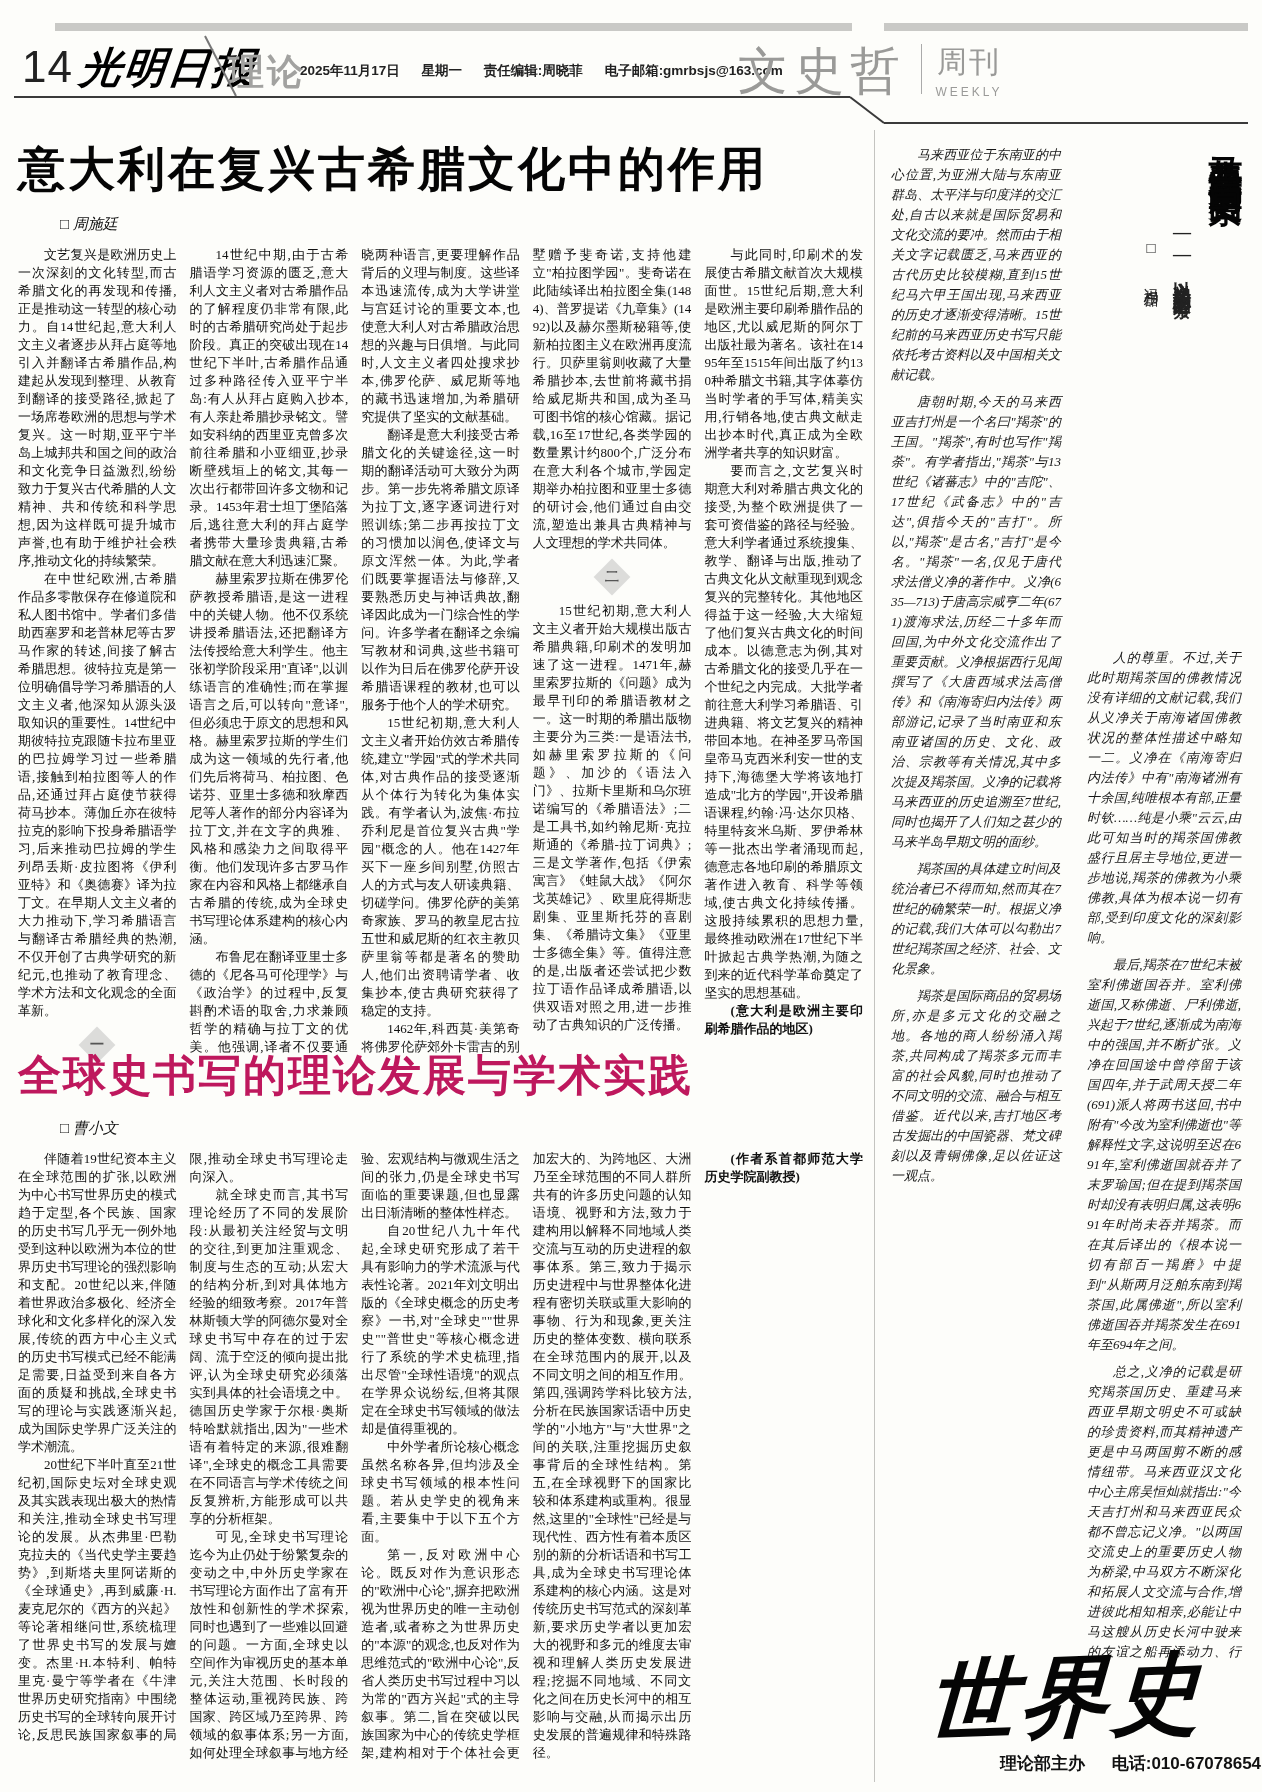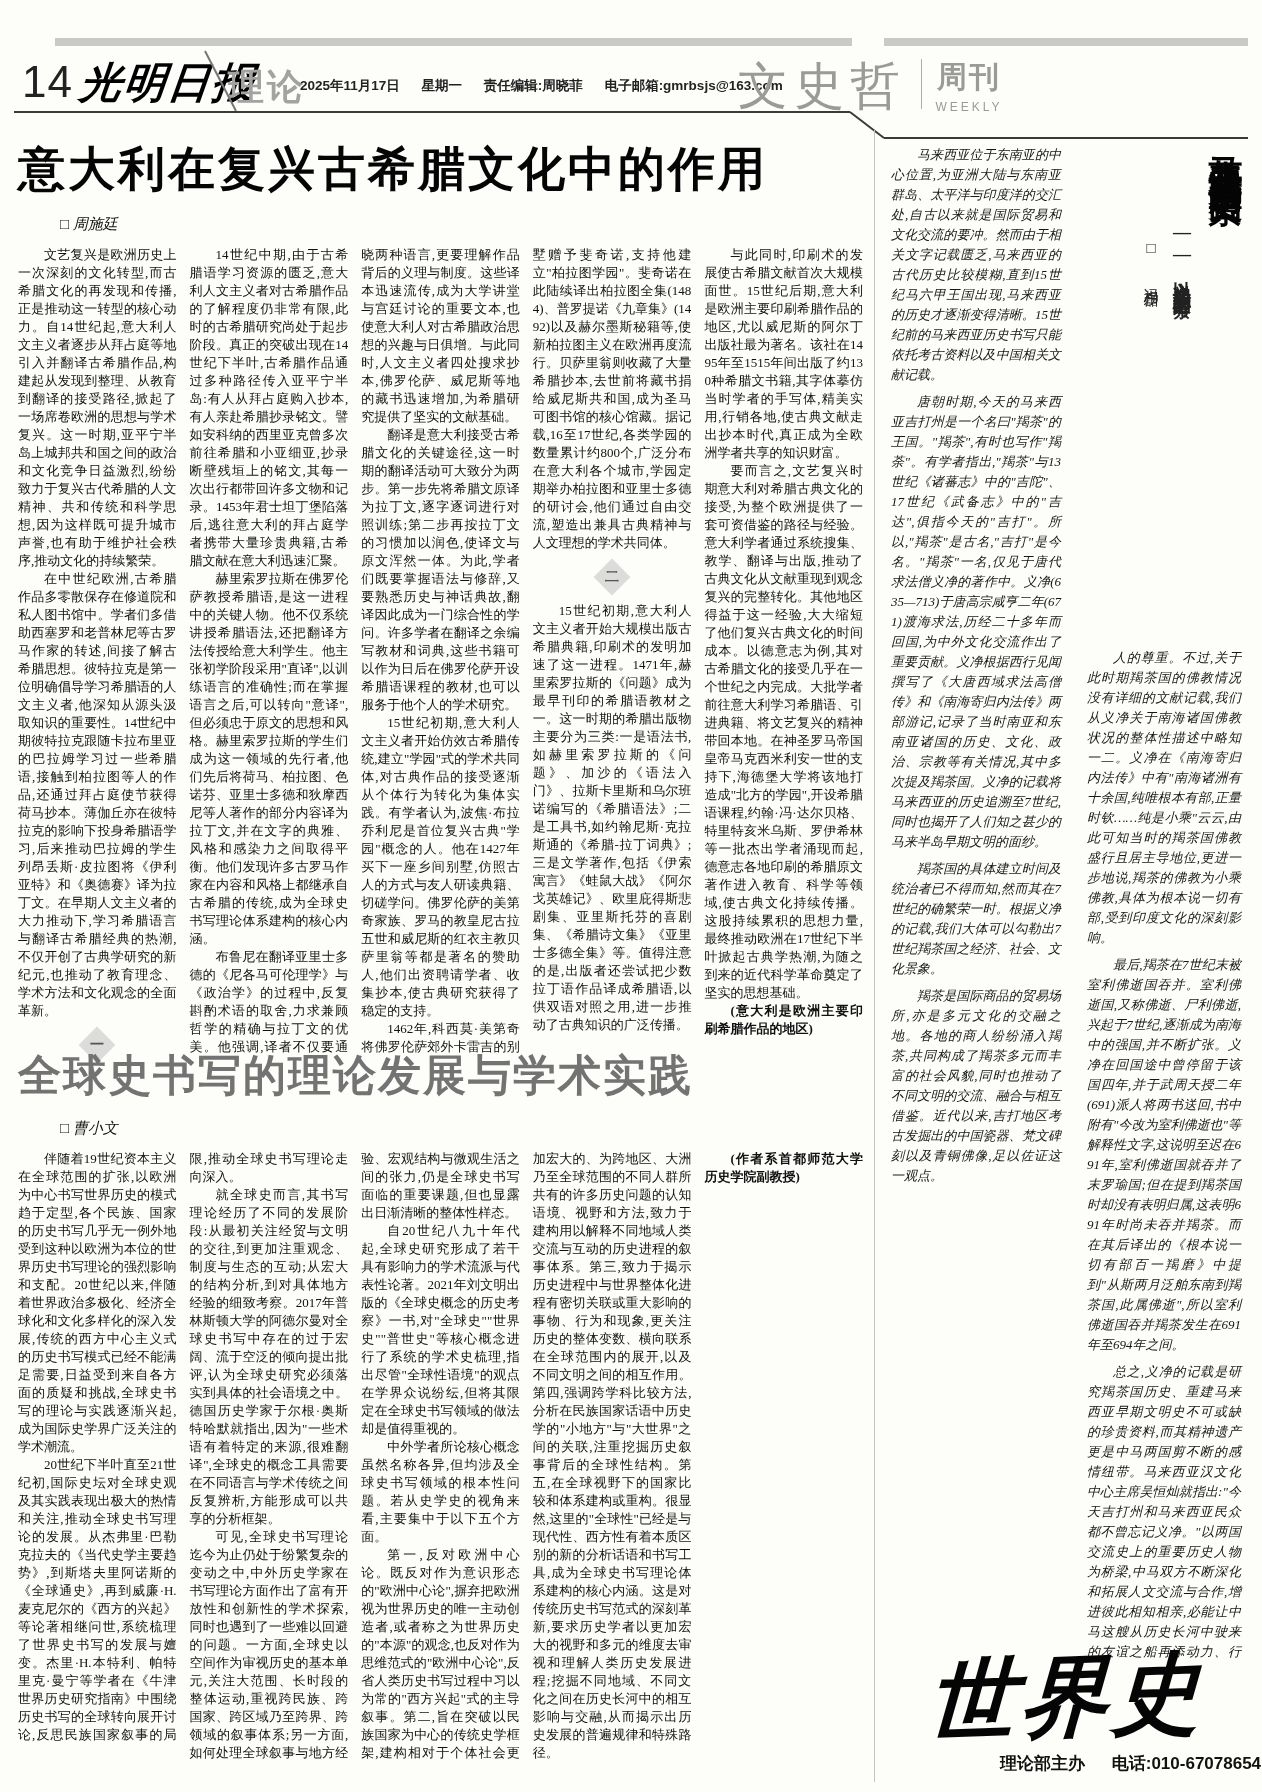--- a/index.html
+++ b/index.html
@@ -1,46 +1,46 @@
 <!DOCTYPE html>
 <html><head>
 <meta charset="utf-8">
 <style>
   html,body{margin:0;padding:0;background:#e8e8e4;}
   .page{position:relative;width:1262px;height:1792px;margin:0 auto;background:#fdfdfa;
         font-family:"Liberation Serif","DejaVu Serif",serif;color:#111;overflow:hidden;}
   
-  .hdr{position:absolute;left:0;top:0;width:1026px;height:130px;margin-top:15px;}
+  .hdr{position:absolute;left:0;top:0;width:1026px;height:130px;}
   .hdr-bar{position:absolute;top:23px;height:8px;background:#c9c9c6;}
   .hdr-bar.l{left:55px;width:797px;}
   .hdr-bar.r{left:884px;width:364px;}
   .pageno{position:absolute;left:22px;top:42px;font-size:44px;font-weight:400;
           font-family:"Liberation Sans",sans-serif;color:#222;letter-spacing:1px;}
   .masthead{position:absolute;left:80px;top:40px;font-size:42px;font-weight:900;
             font-style:italic;transform:skew(-6deg,0deg);letter-spacing:2px;color:#000;}
   .section-name{position:absolute;left:228px;top:48px;font-size:36px;font-weight:900;
                 color:#a2a2a0;font-family:"Liberation Sans",sans-serif;letter-spacing:3px;}
   .dateline{position:absolute;left:300px;top:62px;font-size:13.5px;font-weight:bold;
             color:#222;font-family:"Liberation Sans",sans-serif;}
   .dateline span{margin-right:18px;}
   .weekly{position:absolute;right:120px;top:38px;font-size:50px;font-weight:400;
           color:#9a9a98;letter-spacing:6px;}
   .weekly-div{position:absolute;right:104px;top:44px;width:1px;height:50px;background:#aaa;}
   .weekly-right{position:absolute;right:16px;top:42px;width:82px;text-align:center;color:#9a9a98;}
-  .weekly-cn{font-size:30px;font-weight:700;letter-spacing:2px;}
+  .weekly-cn{font-size:30px;font-weight:400;letter-spacing:2px;}
   .weekly-en{font-size:12px;letter-spacing:3px;margin-top:2px;font-family:"Liberation Sans",sans-serif;}
   .hdr-svg{position:absolute;left:0;top:0;}
   
   .leftblock{position:absolute;left:18px;top:132px;width:845px;height:1650px;}
   .a1-title{font-size:47px;font-weight:900;letter-spacing:3px;margin:6px 0 0 0;color:#050505;}
   .byline{font-size:15px;margin:14px 0 0 6px;font-style:italic;padding-left:36px;}
   .cols5{column-count:5;column-gap:13px;column-fill:auto;overflow:hidden;margin-top:12px;}
   .a1-cols{height:818px;}
   .a2-block{position:absolute;left:0;top:915px;width:845px;}
-  .a2-title{font-size:43px;font-weight:900;letter-spacing:2px;margin:0;color:#737373;}
+  .a2-title{font-size:43px;font-weight:900;letter-spacing:2px;margin:0;color:#be185d;}
   .a2-cols{height:620px;}
   .plist p, .credit{margin:0;font-size:13px;line-height:18px;text-align:justify;
                     text-indent:2em;word-break:break-all;}
   .credit{font-weight:bold;}
   .sec-divider{break-inside:avoid;display:flex;justify-content:center;margin:12px 0;}
   .diamond{width:26px;height:26px;background:#dcdcda;transform:rotate(45deg);
            display:flex;align-items:center;justify-content:center;}
   .diamond b{transform:rotate(-45deg);font-size:14px;color:#555;}
   
   .vrule{position:absolute;left:874px;top:130px;width:1px;height:1652px;background:#c4c4c0;}

